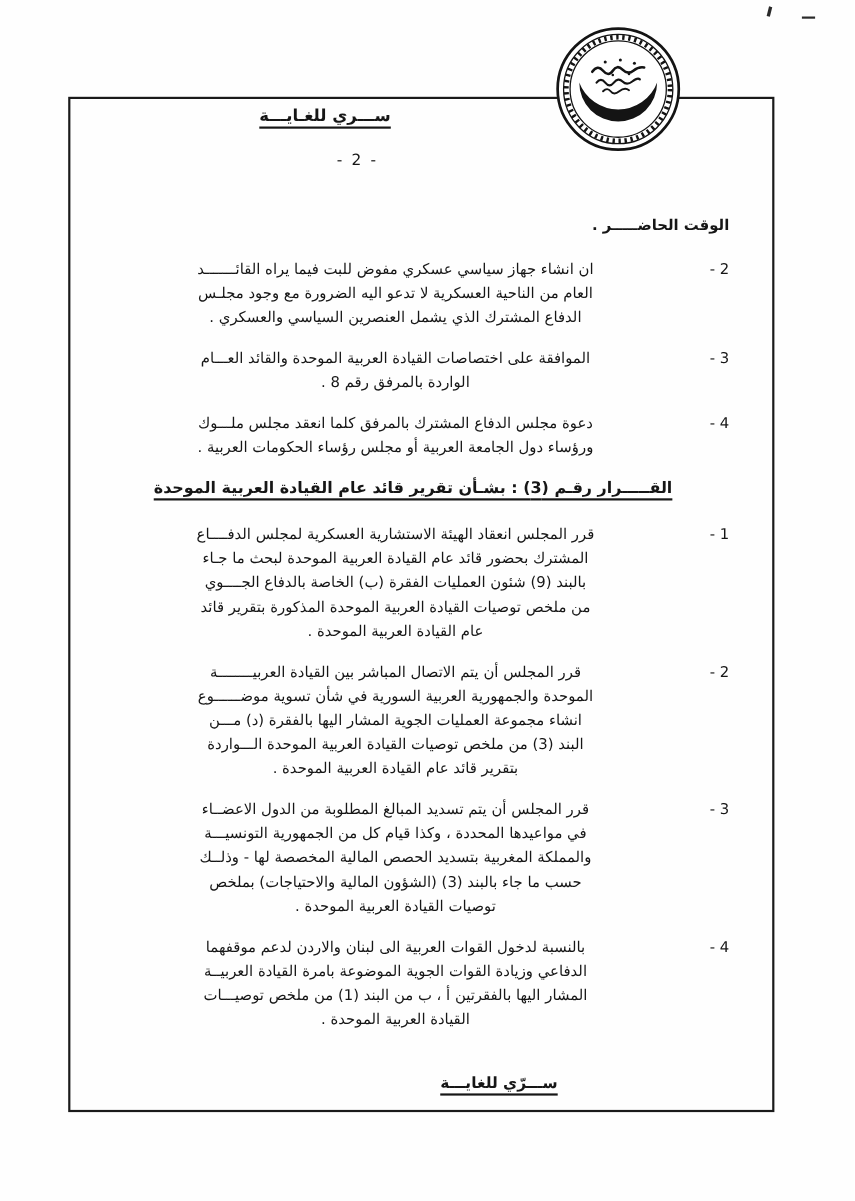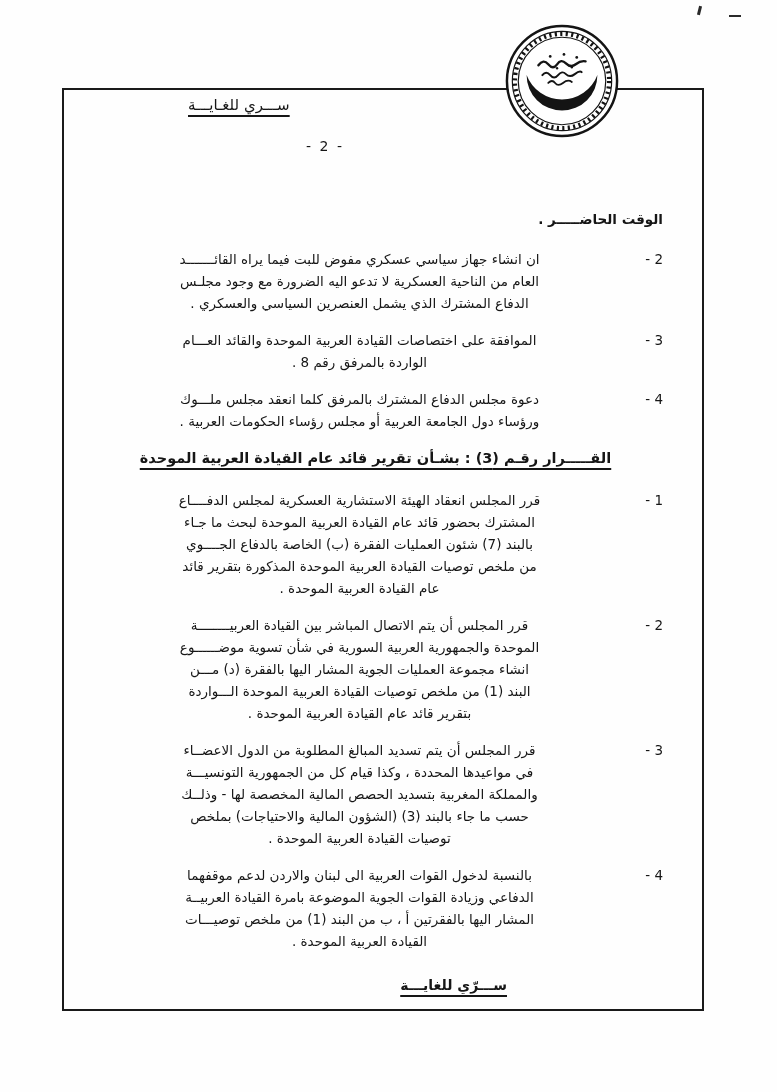--- a/index.html
+++ b/index.html
@@ -18,41 +18,40 @@
     border:2px solid #1a1a1a;
   }
   .emblem{
     position:absolute;
     left:503px;top:22px;
     width:118px;height:118px;
   }
   .emblem svg{width:100%;height:100%;display:block;}
   .cls-top{
     position:absolute;
-    left:188px;top:96px;width:175px;
-    text-align:left;
-    font-size:15px;font-weight:normal;
+    left:208px;top:96px;width:175px;
+    text-align:center;
+    font-size:15px;font-weight:bold;
     letter-spacing:1px;
     text-decoration:underline;
     text-underline-offset:5px;
     text-decoration-thickness:1.5px;
   }
   .page-num{
     position:absolute;
     left:280px;top:138px;width:90px;
     text-align:center;
     font-size:14px;
     letter-spacing:2px;
   }
   .content{
     position:absolute;
     top:194px;right:114px;width:575px;
     font-size:13.5px;
     line-height:22px;
-    margin-top:14px;
   }
   .intro{
     font-weight:bold;
     margin-bottom:18px;
     text-align:right;
   }
   .para{
     display:flex;
     margin-bottom:15px;
   }
@@ -140,31 +139,31 @@
       <div class="ptext">دعوة مجلس الدفاع المشترك بالمرفق كلما انعقد مجلس ملـــوك
 ورؤساء دول الجامعة العربية أو مجلس رؤساء الحكومات العربية .</div>
     </div>
 
     <div class="heading">القـــــرار رقـم (3) : بشـأن تقرير قائد عام القيادة العربية الموحدة</div>
 
     <div class="para">
       <span class="num">1 -</span>
       <div class="ptext">قرر المجلس انعقاد الهيئة الاستشارية العسكرية لمجلس الدفــــاع
 المشترك بحضور قائد عام القيادة العربية الموحدة لبحث ما جـاء
-بالبند (7) شئون العمليات الفقرة (ب) الخاصة بالدفاع الجــــوي
+بالبند (9) شئون العمليات الفقرة (ب) الخاصة بالدفاع الجــــوي
 من ملخص توصيات القيادة العربية الموحدة المذكورة بتقرير قائد
 عام القيادة العربية الموحدة .</div>
     </div>
 
     <div class="para">
       <span class="num">2 -</span>
       <div class="ptext">قرر المجلس أن يتم الاتصال المباشر بين القيادة العربيــــــــة
 الموحدة والجمهورية العربية السورية في شأن تسوية موضــــــوع
 انشاء مجموعة العمليات الجوية المشار اليها بالفقرة (د) مـــن
-البند (1) من ملخص توصيات القيادة العربية الموحدة الـــواردة
+البند (3) من ملخص توصيات القيادة العربية الموحدة الـــواردة
 بتقرير قائد عام القيادة العربية الموحدة .</div>
     </div>
 
     <div class="para">
       <span class="num">3 -</span>
       <div class="ptext">قرر المجلس أن يتم تسديد المبالغ المطلوبة من الدول الاعضــاء
 في مواعيدها المحددة ، وكذا قيام كل من الجمهورية التونسيـــة
 والمملكة المغربية بتسديد الحصص المالية المخصصة لها - وذلــك
 حسب ما جاء بالبند (3) (الشؤون المالية والاحتياجات) بملخص
 توصيات القيادة العربية الموحدة .</div>

